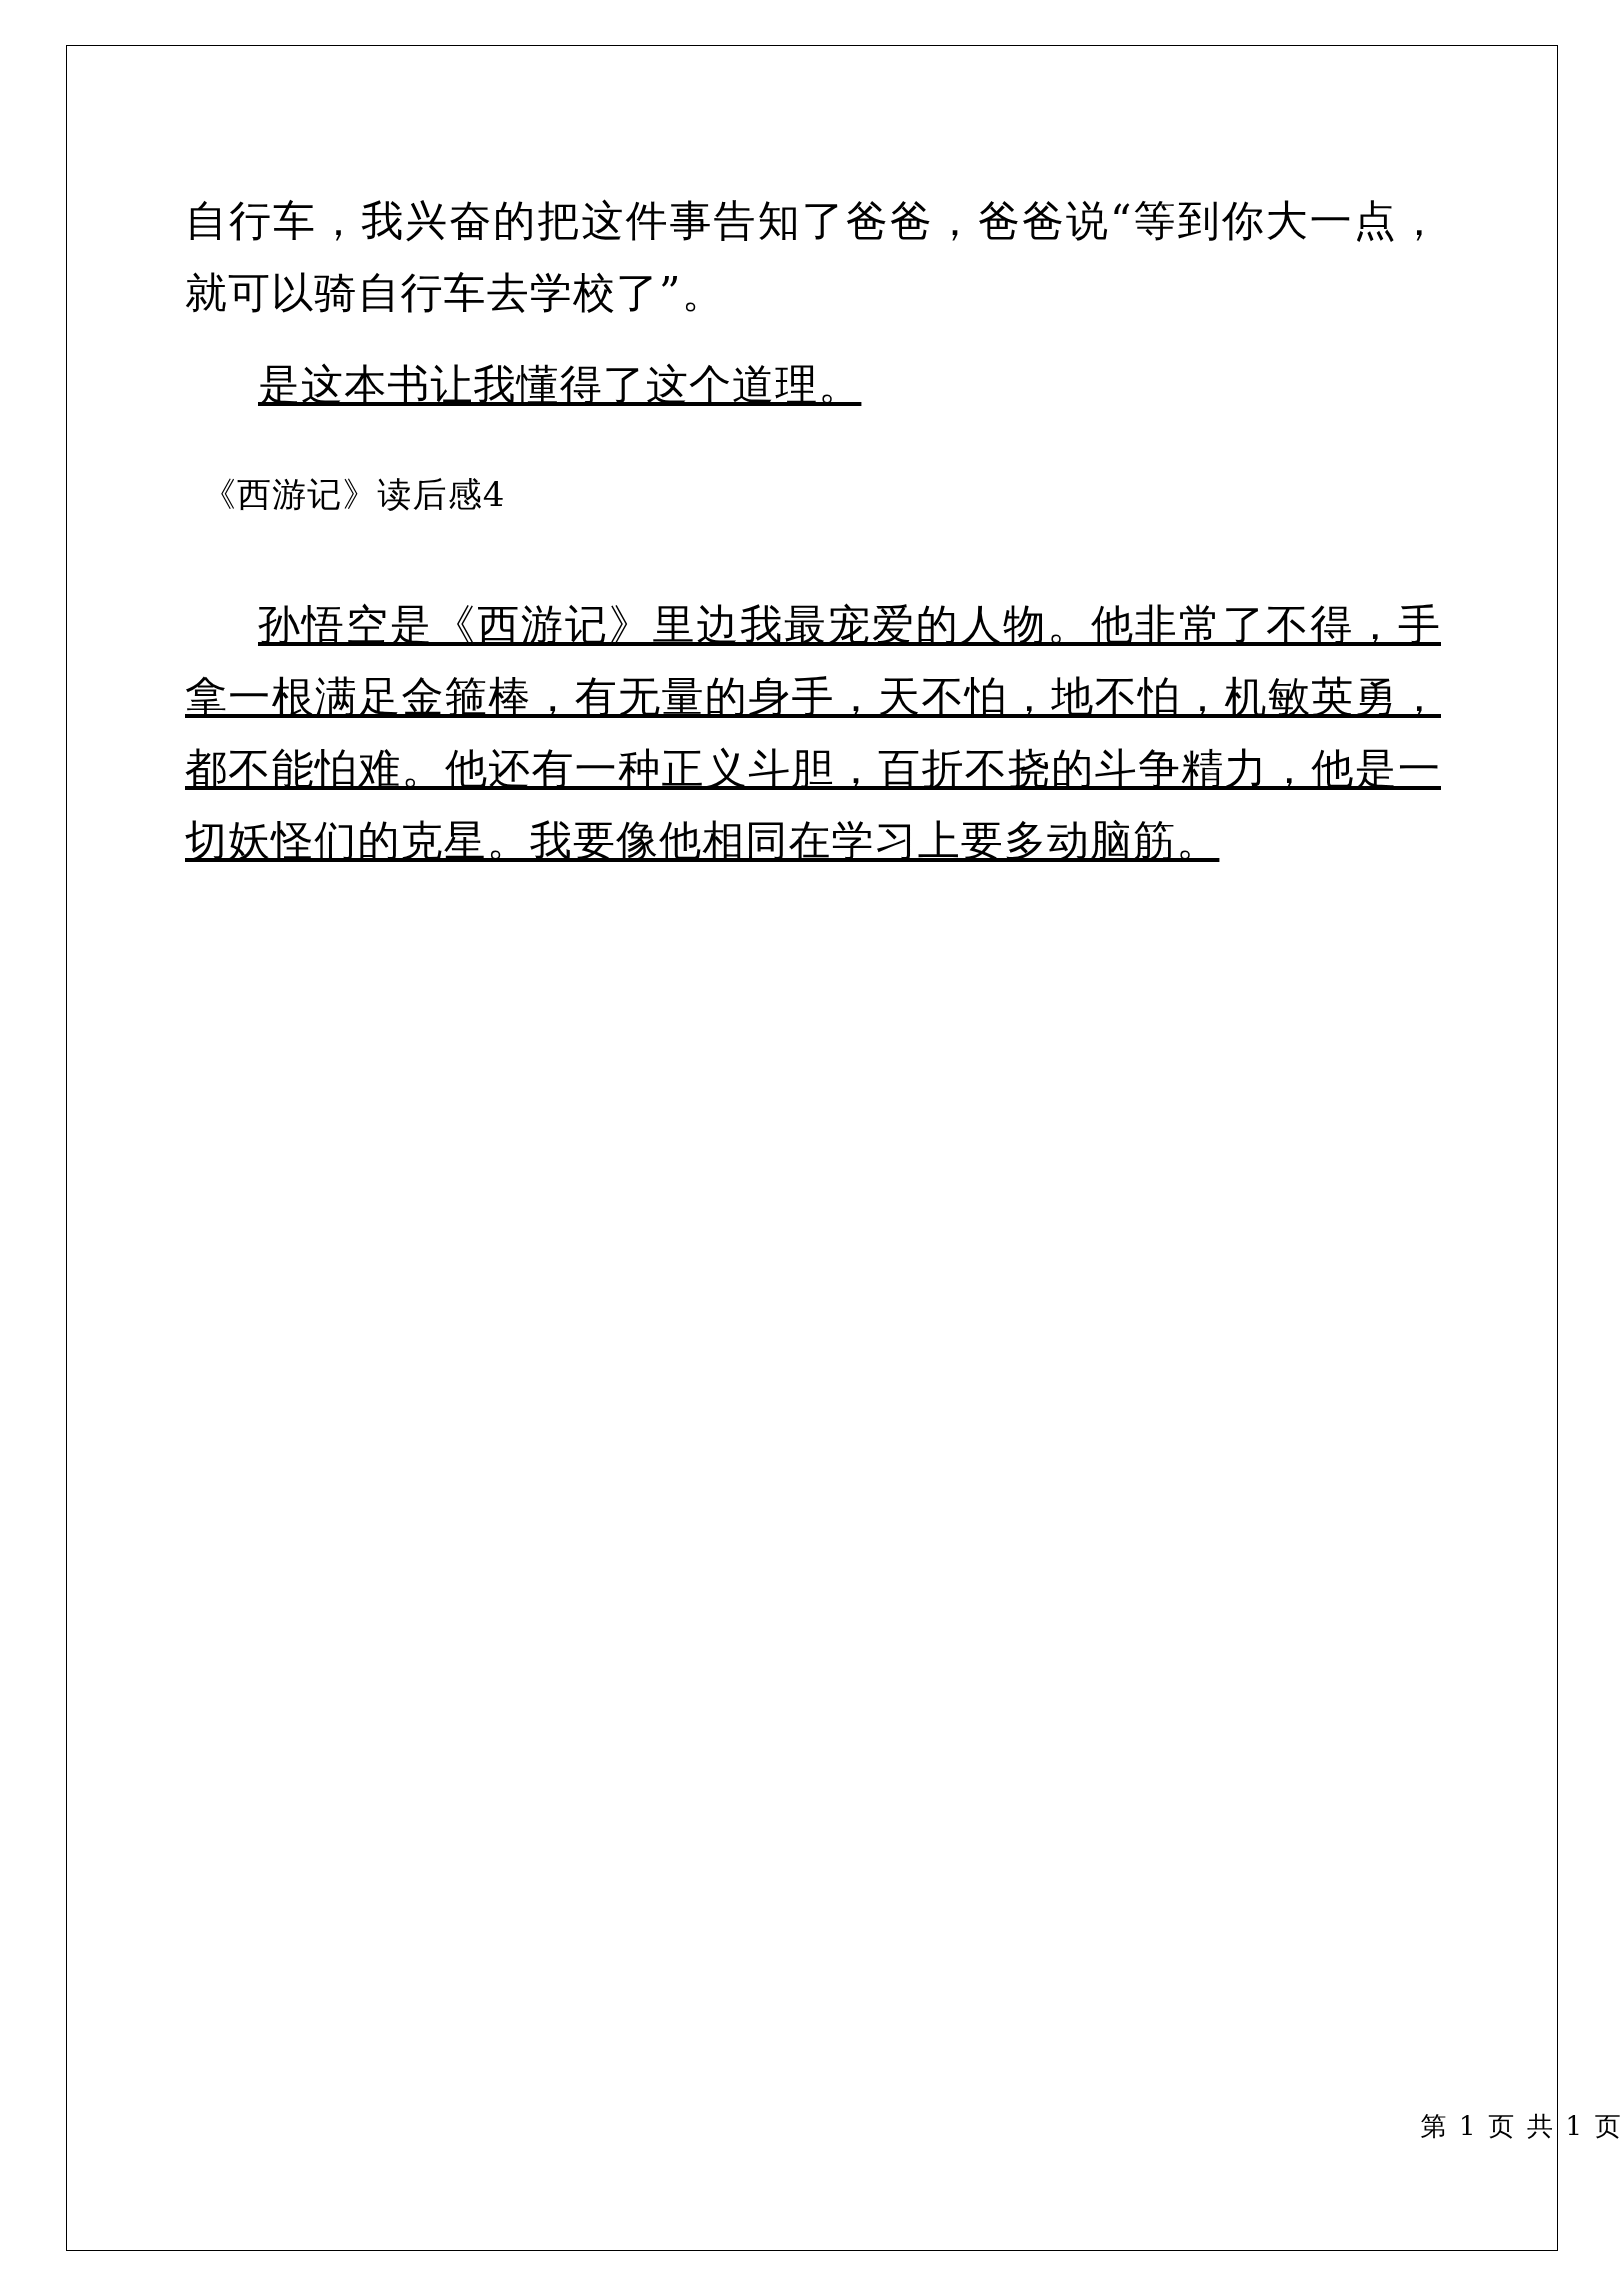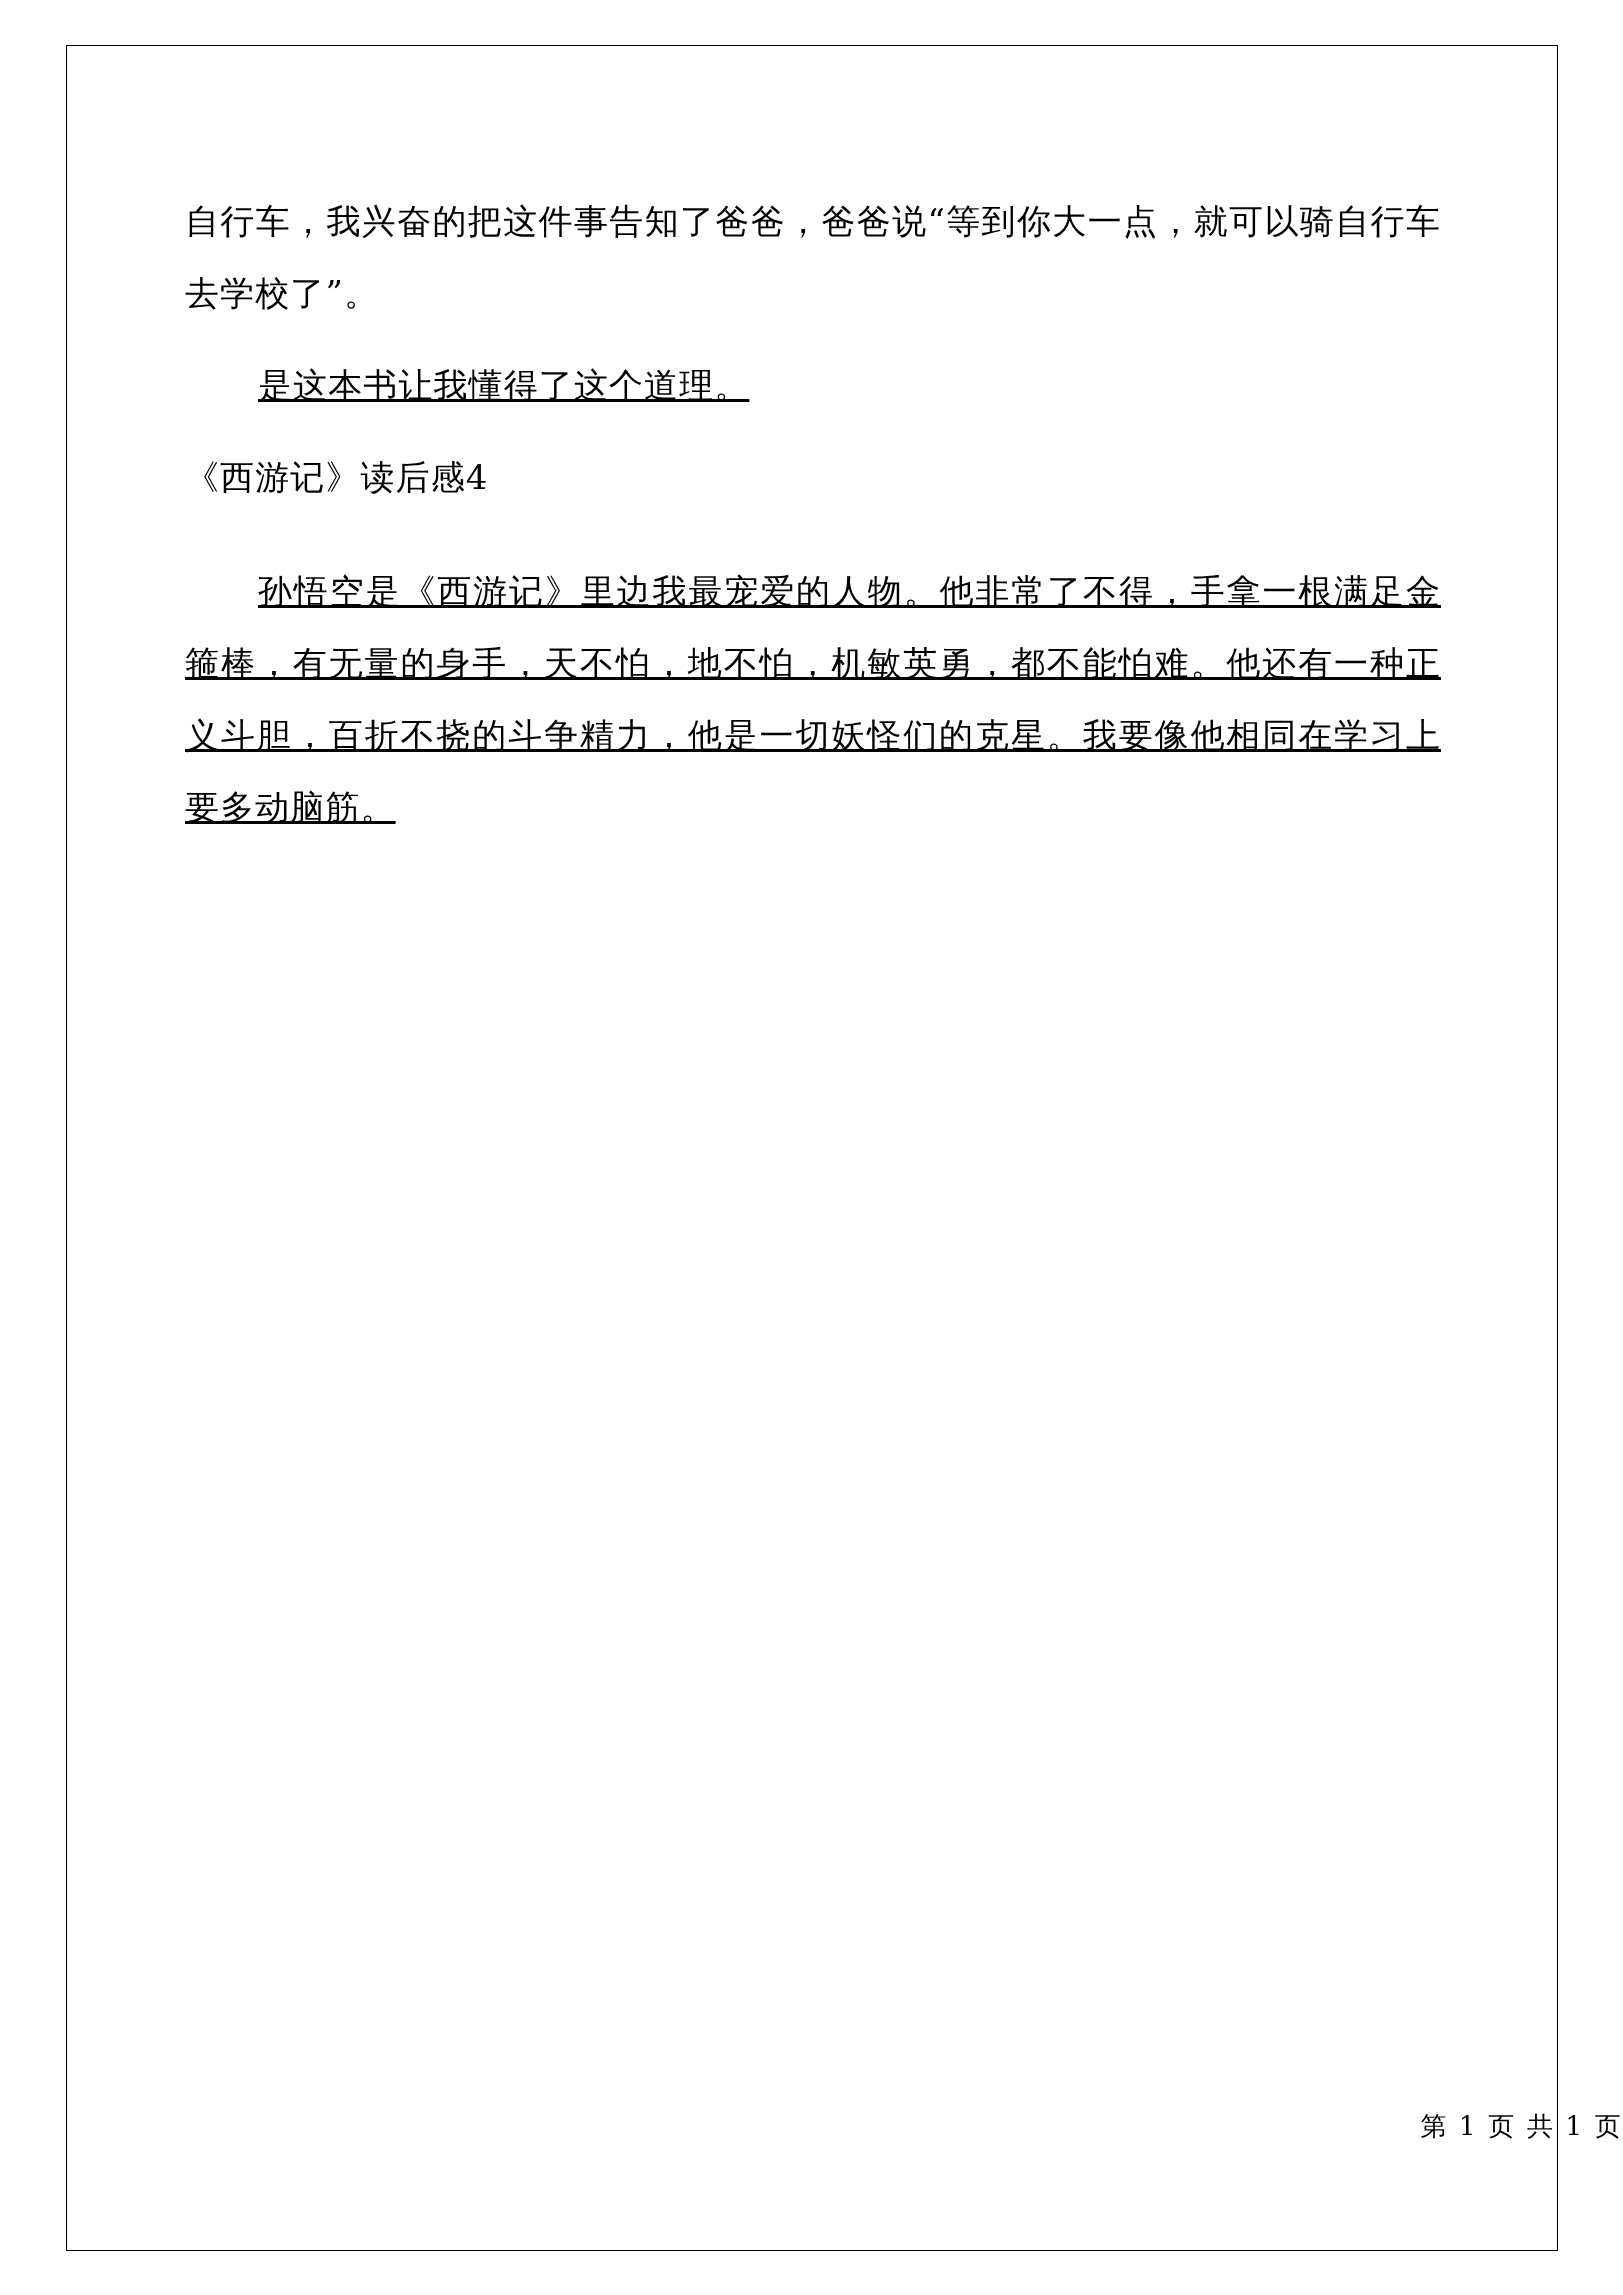--- a/index.html
+++ b/index.html
@@ -30,33 +30,33 @@
   }
   .content {
     position: absolute;
     left: 185px;
     top: 185px;
     width: 1256px;
   }
   p.para {
     margin: 0 0 0 0;
     font-family: "DejaVu Serif", serif;
-    font-size: 34px;
+    font-size: 42px;
     line-height: 72px;
     color: #000000;
     text-align: justify;
     text-justify: inter-ideograph;
     letter-spacing: 1.1px;
   }
   p.indent {
     text-indent: 73px;
     text-decoration: underline;
   }
   p.heading {
-    margin: 0;
+    margin: 17px;
     font-family: "DejaVu Serif", serif;
     font-size: 34px;
     line-height: 72px;
     color: #000000;
     letter-spacing: 1.1px;
   }
   .gap-small { height: 20px; }
   .gap-med { height: 22.4px; }
   .footer {
     position: absolute;

